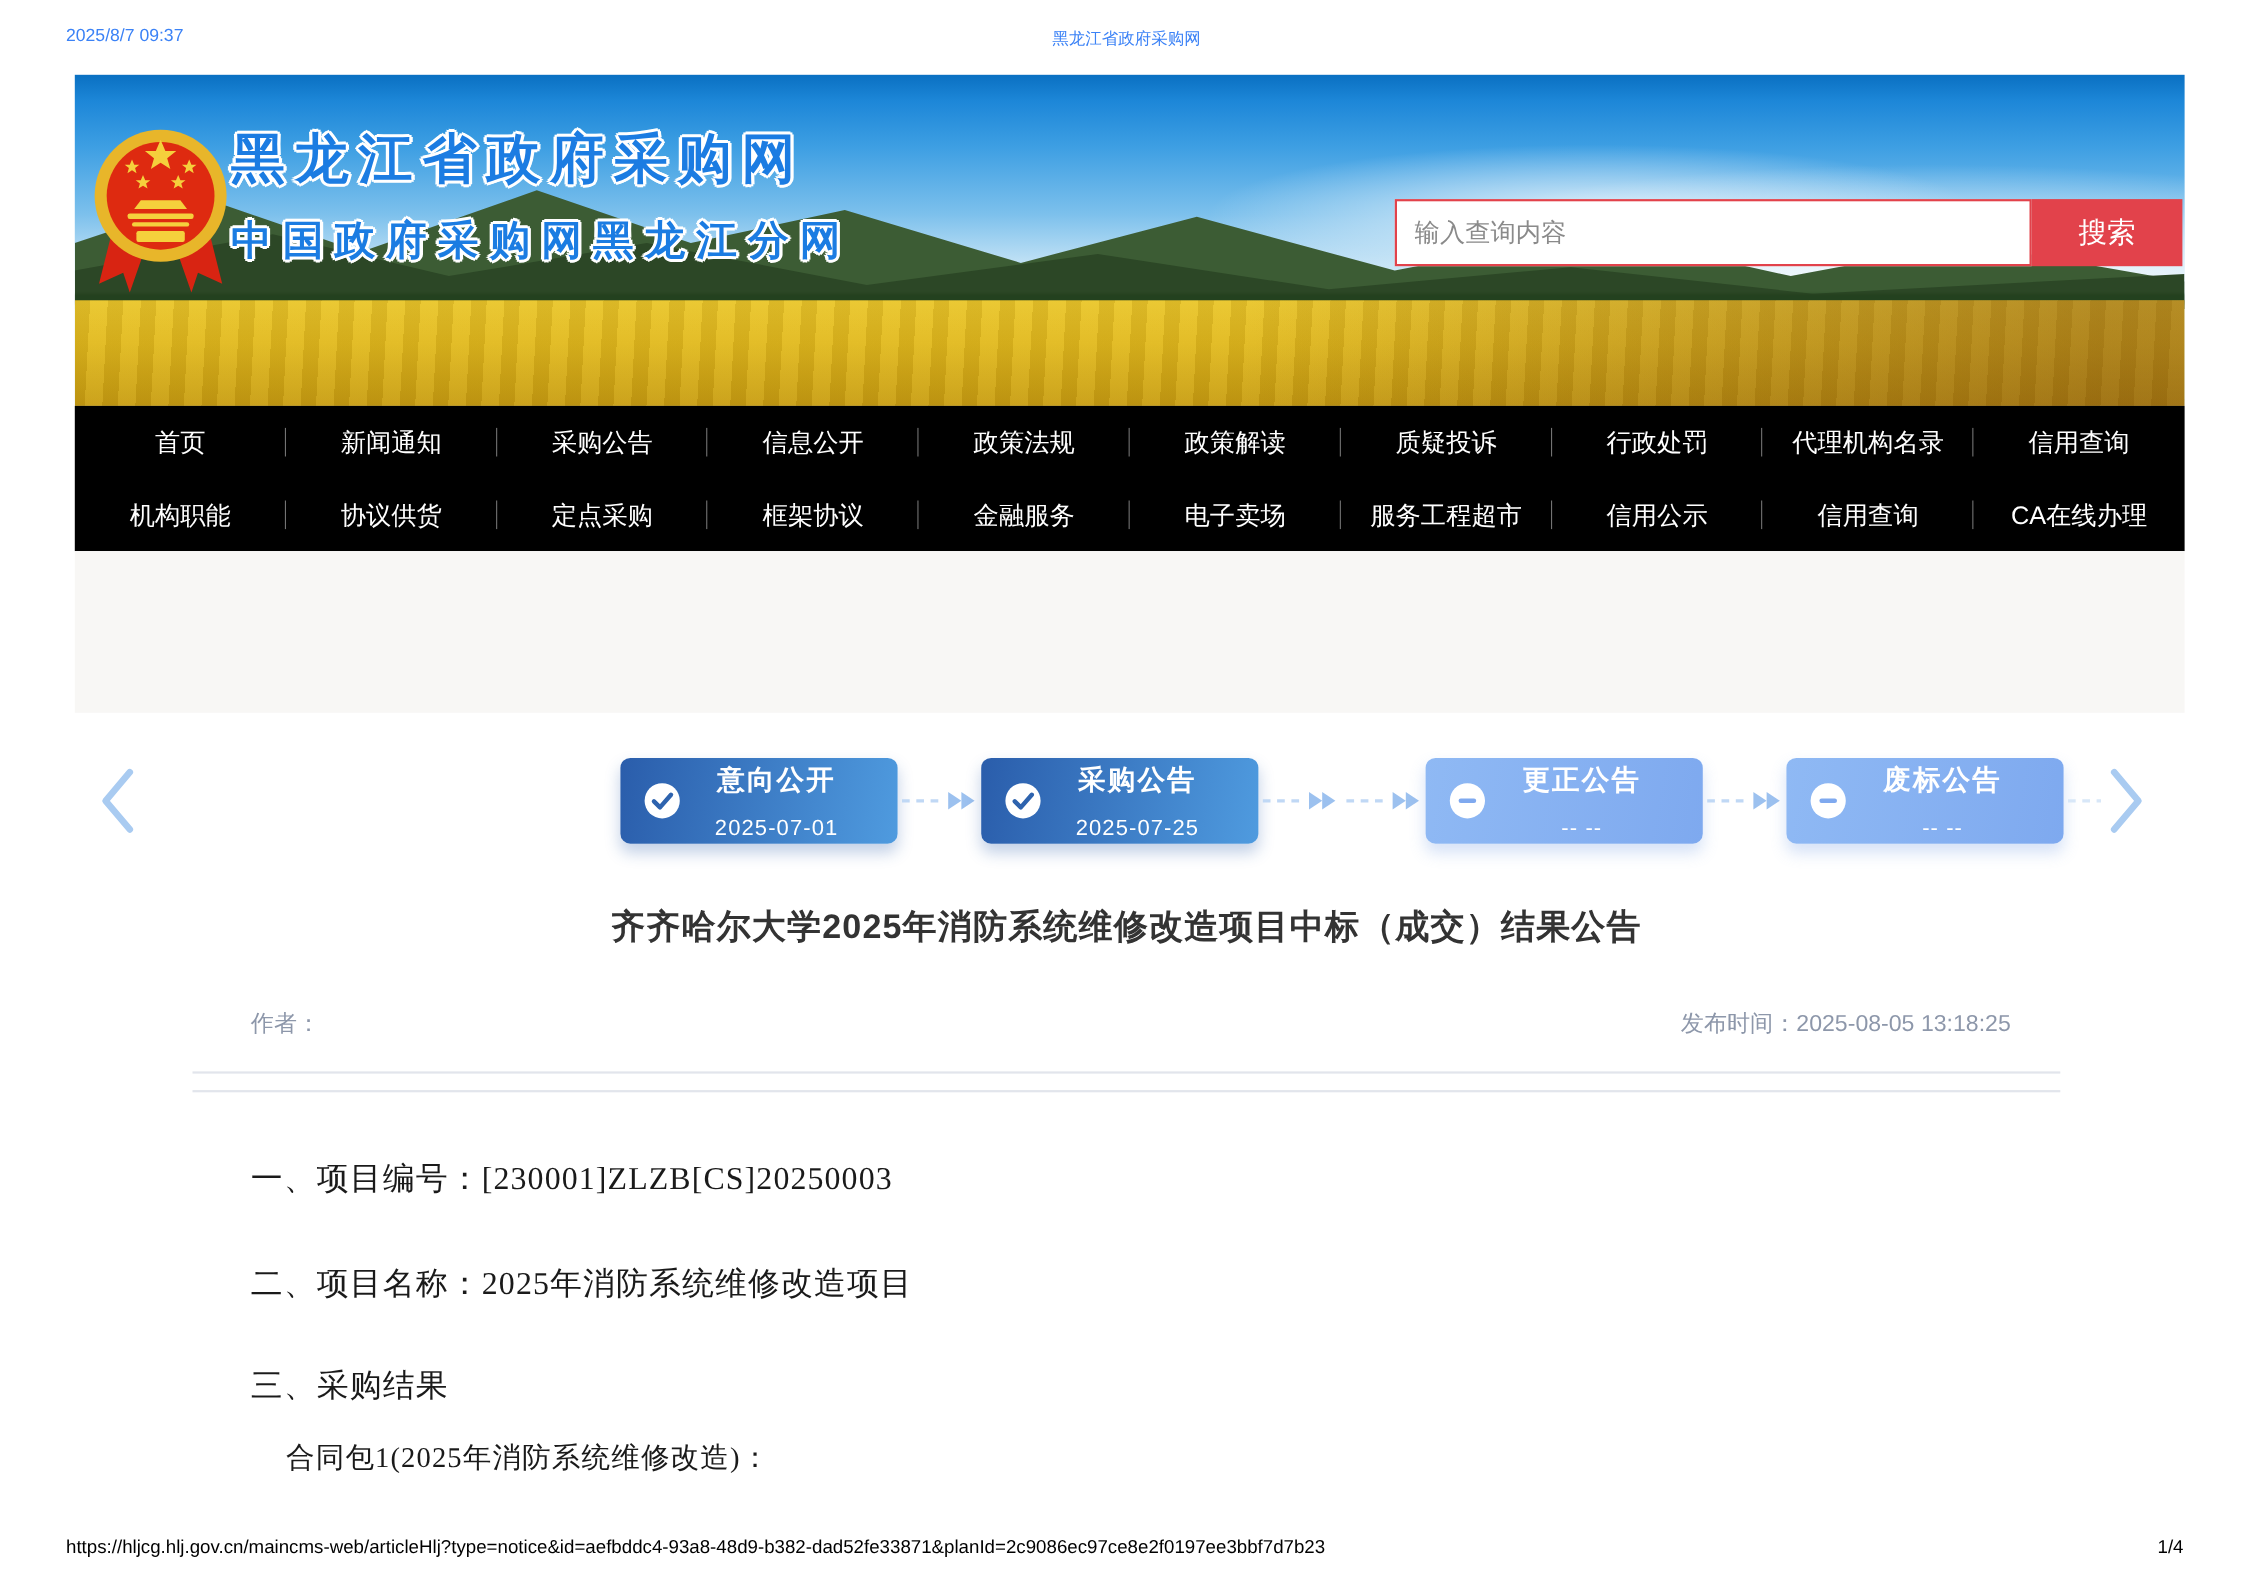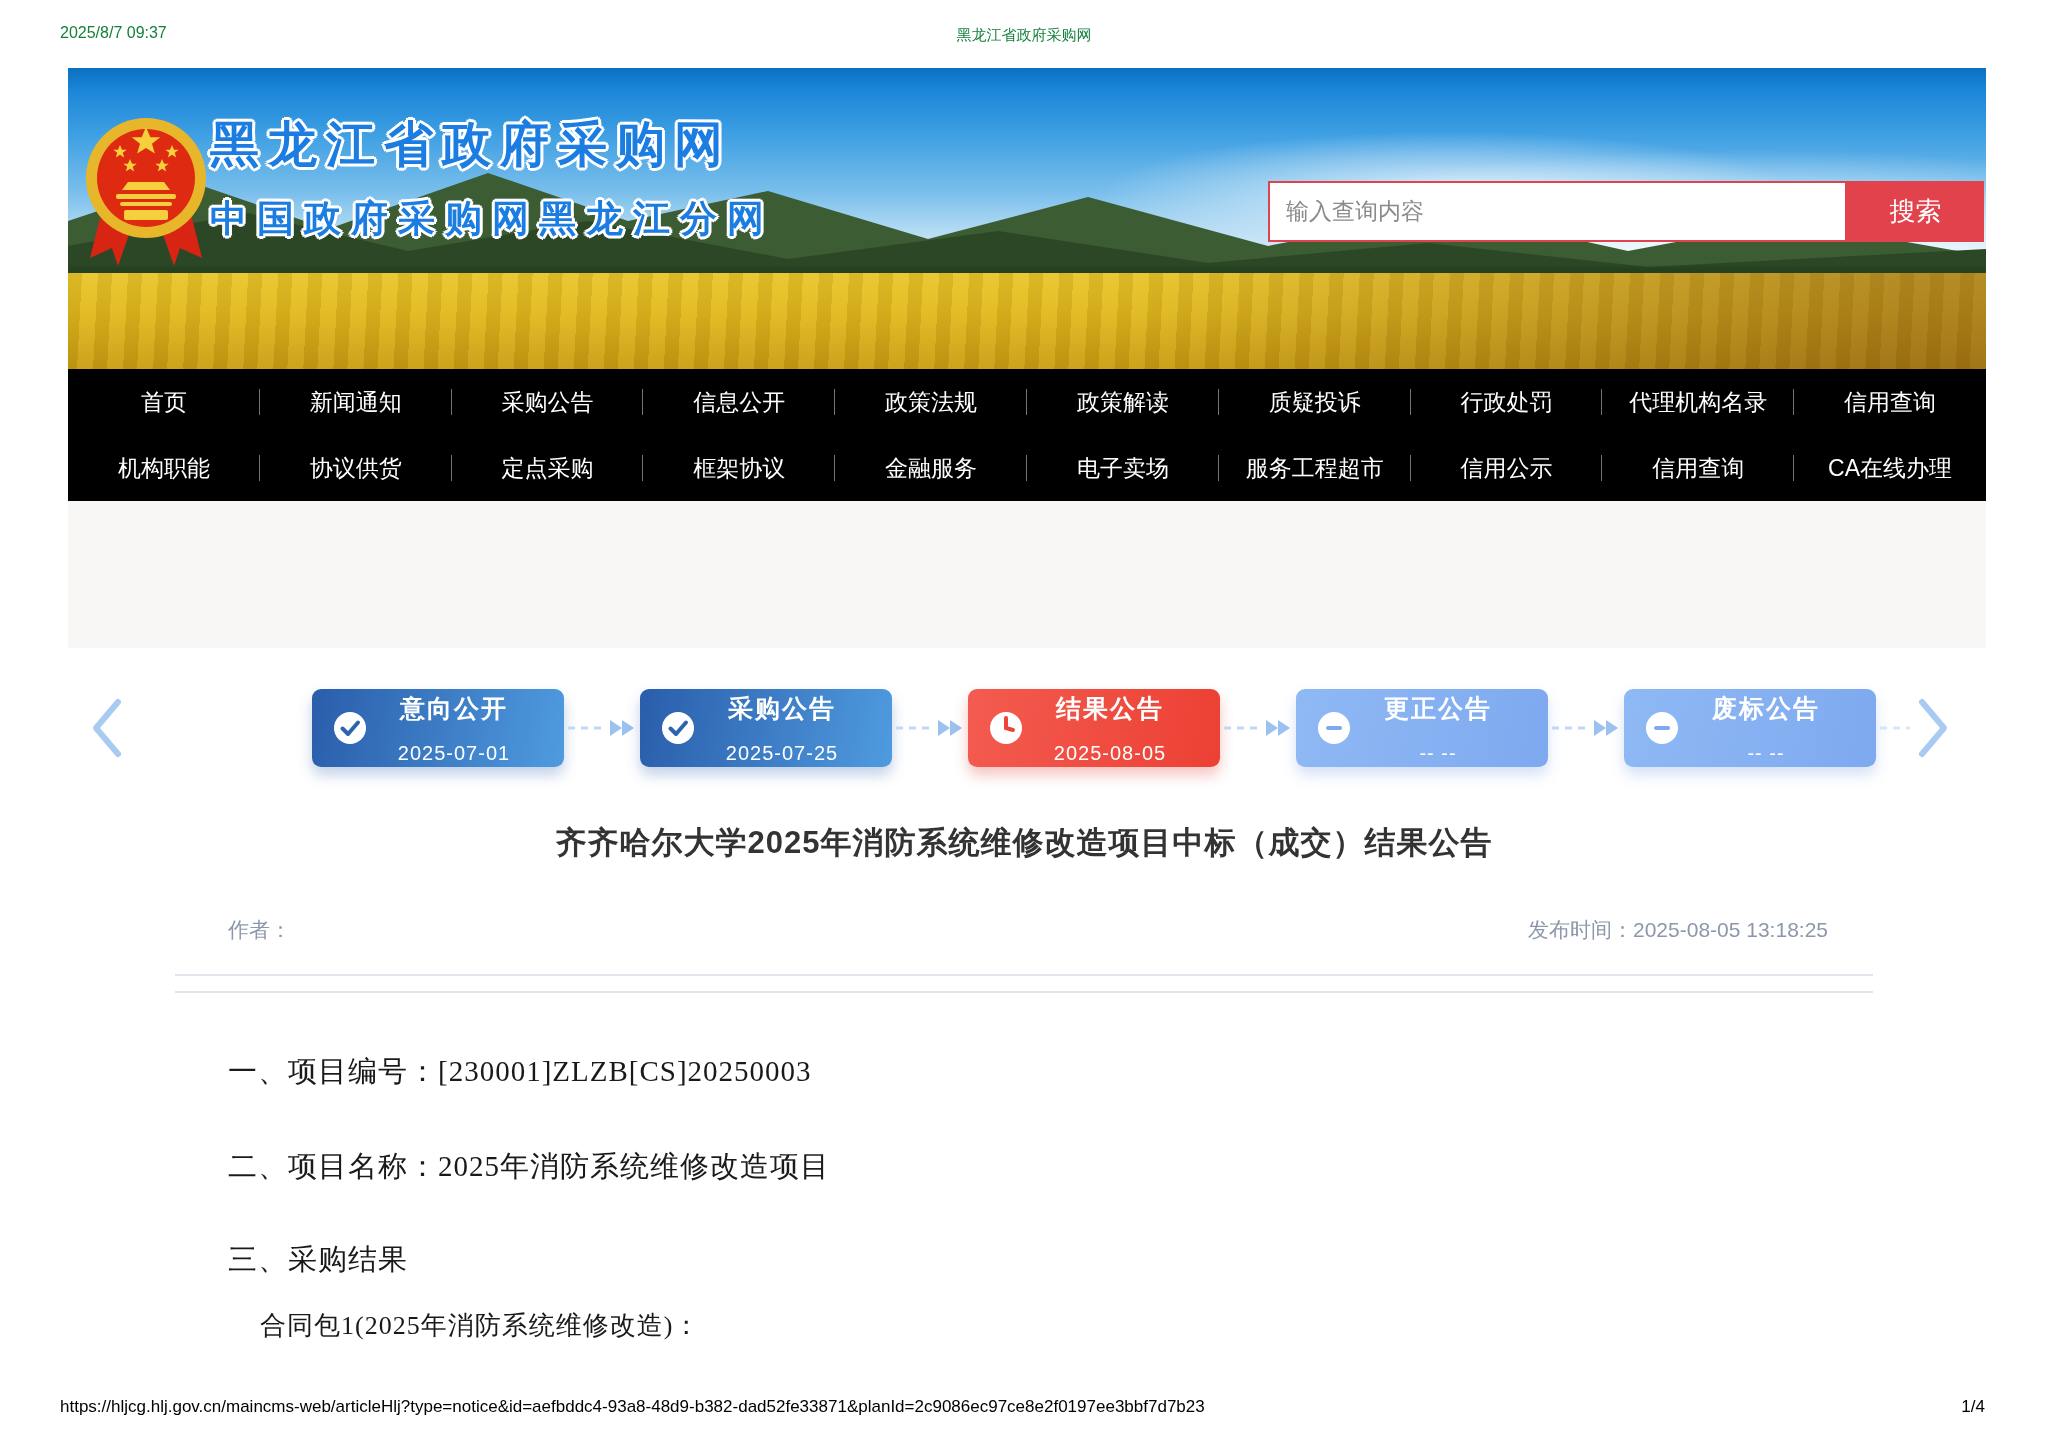--- a/index.html
+++ b/index.html
@@ -1,19 +1,19 @@
 <!DOCTYPE html>
 <html><head>
 <meta charset="utf-8">
 <style>
   * { margin:0; padding:0; box-sizing:border-box; }
   html,body { width:2048px; height:1447px; background:#fff; font-family:"Liberation Sans", sans-serif; overflow:hidden; position:relative; }
 
   
-  .print-header { position:absolute; top:24px; left:60px; right:60px; height:24px; font-size:16px; color:#15803d; }
+  .print-header { position:absolute; top:24px; left:60px; right:60px; height:24px; font-size:16px; color:#3b82f6; }
   .print-header .ts { position:absolute; left:0; top:0; }
   .print-header .pt { position:absolute; left:0; right:0; text-align:center; top:2px; font-size:15px; }
 
   
   .banner { position:absolute; top:68px; left:68px; width:1918px; height:301px; overflow:hidden;
     background:
       radial-gradient(500px 90px at 72% 42%, rgba(255,255,255,.75), rgba(255,255,255,0) 70%),
       radial-gradient(700px 120px at 88% 55%, rgba(255,255,255,.85), rgba(255,255,255,0) 70%),
       linear-gradient(180deg,#0a70c2 0%, #1d87d8 8%, #3e9fe3 22%, #7cc0ec 42%, #c6e4f6 58%, #e8f4fb 64%, #dff0f9 66%);
   }
@@ -194,31 +194,20 @@
   </div>
 
   <div class="tl-arrow">
     <svg width="76" height="24" viewBox="0 0 76 24">
       <line x1="4" y1="12" x2="42" y2="12" stroke="#c0d8f5" stroke-width="3" stroke-dasharray="7 6"></line>
       <path d="M46,4 L58,12 L46,20 Z" fill="#9cc1ef"></path>
       <path d="M58,4 L70,12 L58,20 Z" fill="#9cc1ef"></path>
     </svg>
   </div>
 
-  <div class="step current">
-    <svg class="step-icon" viewBox="0 0 36 36">
-      <circle cx="18" cy="18" r="16" fill="#fff"></circle>
-      <line x1="18" y1="18" x2="18" y2="8" stroke="#ee4438" stroke-width="4" stroke-linecap="round"></line>
-      <line x1="18" y1="18" x2="25" y2="20" stroke="#ee4438" stroke-width="4" stroke-linecap="round"></line>
-    </svg>
-    <div class="step-texts">
-      <div class="step-label">结果公告</div>
-      <div class="step-date">2025-08-05</div>
-    </div>
-  </div>
 
   <div class="tl-arrow">
     <svg width="76" height="24" viewBox="0 0 76 24">
       <line x1="4" y1="12" x2="42" y2="12" stroke="#c0d8f5" stroke-width="3" stroke-dasharray="7 6"></line>
       <path d="M46,4 L58,12 L46,20 Z" fill="#9cc1ef"></path>
       <path d="M58,4 L70,12 L58,20 Z" fill="#9cc1ef"></path>
     </svg>
   </div>
 
   <div class="step pending">

